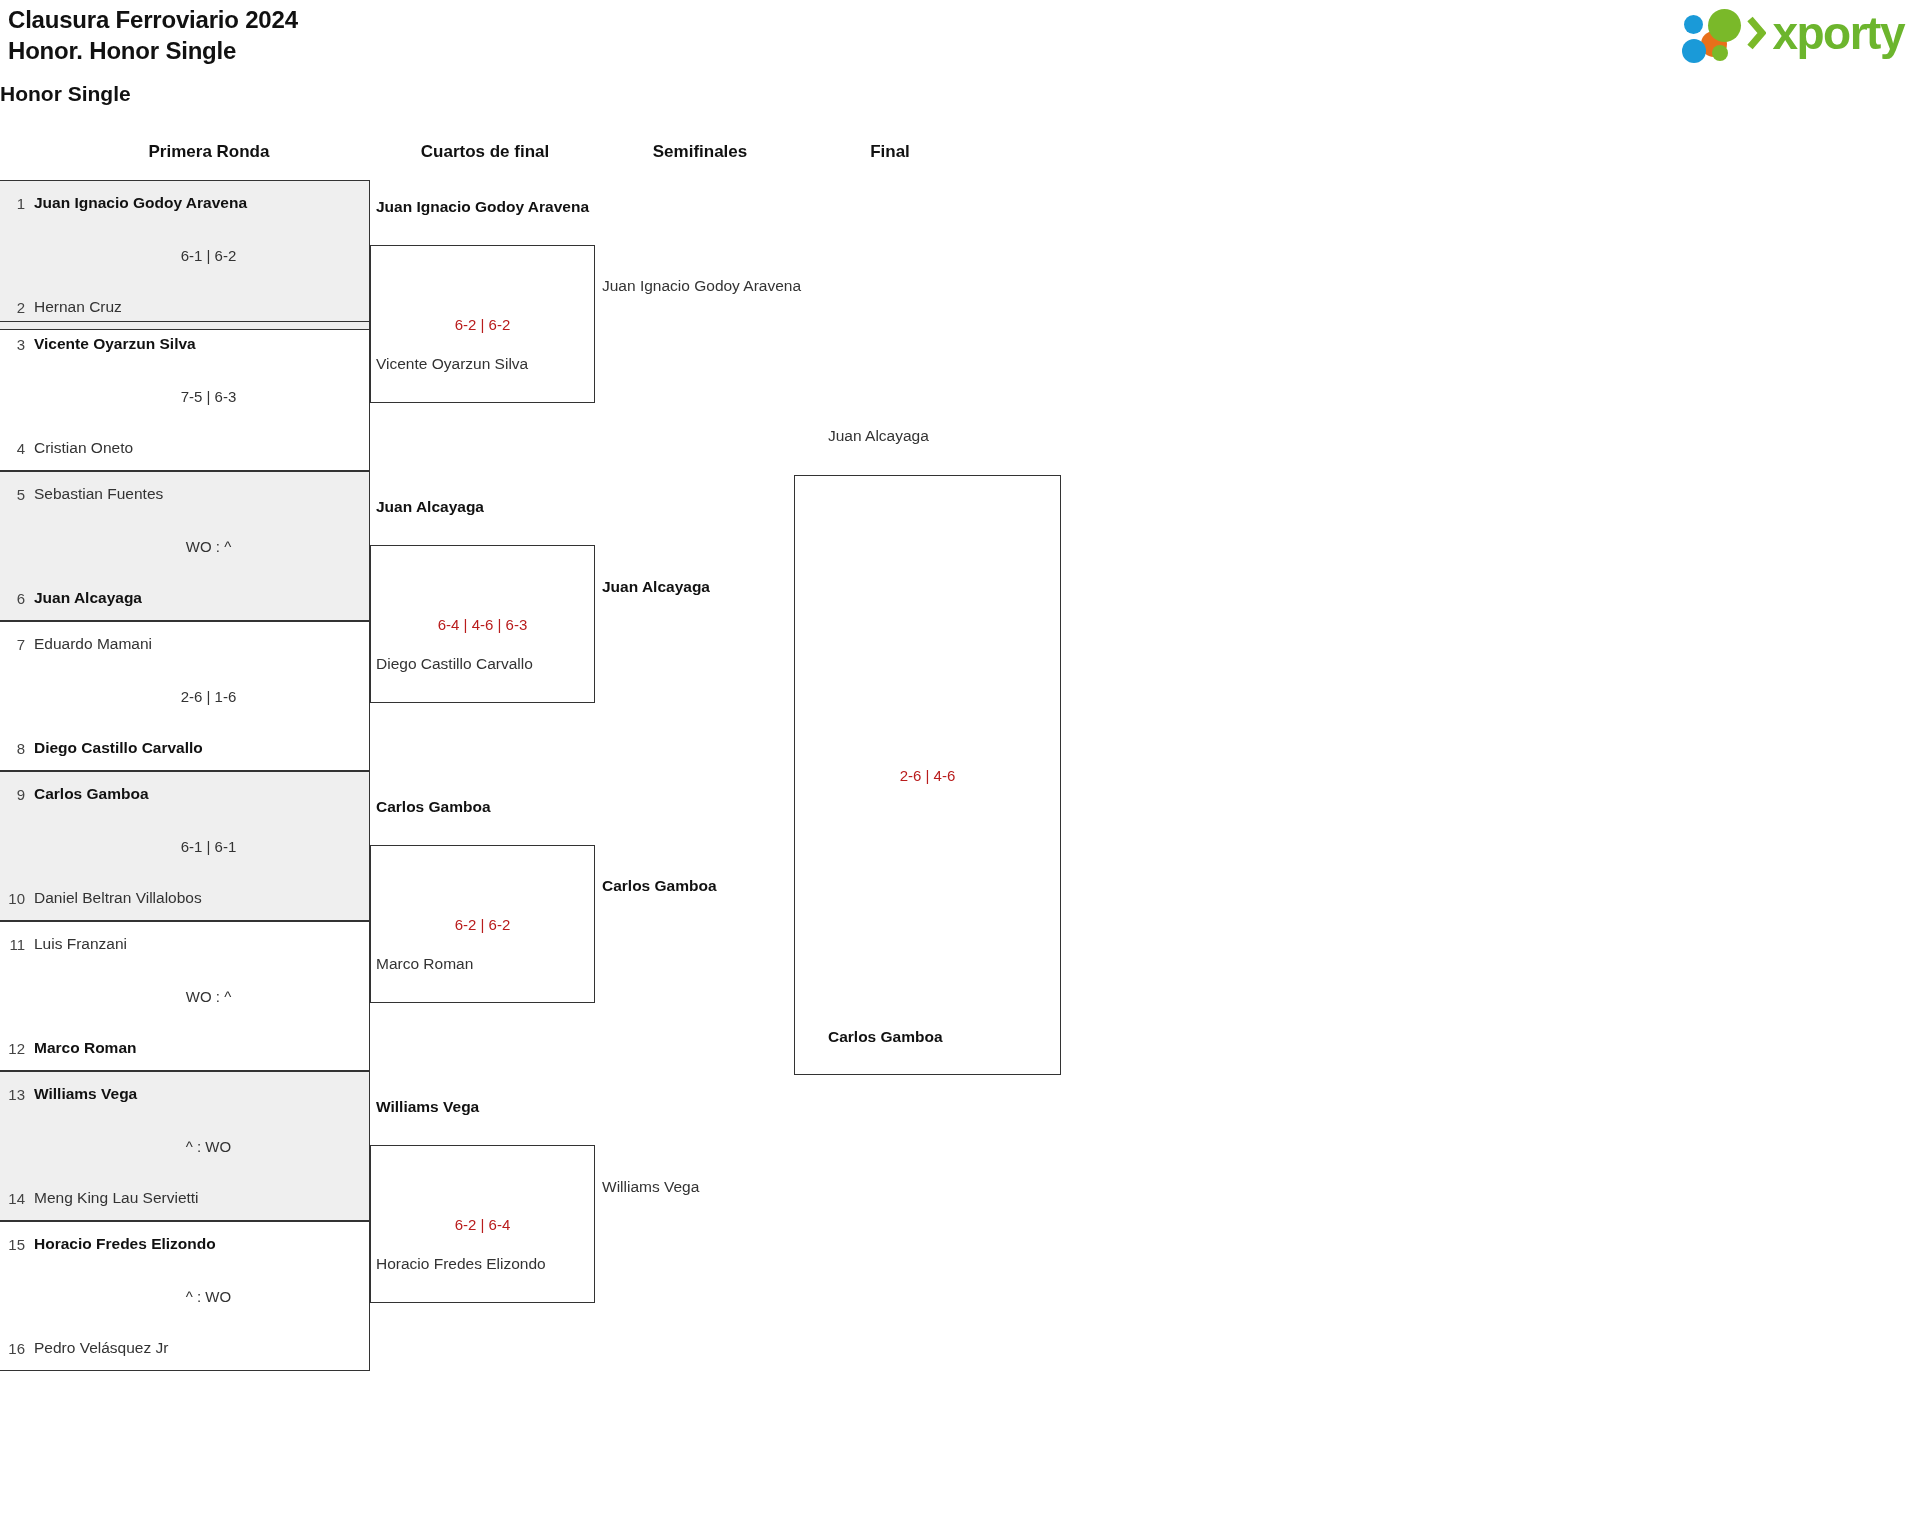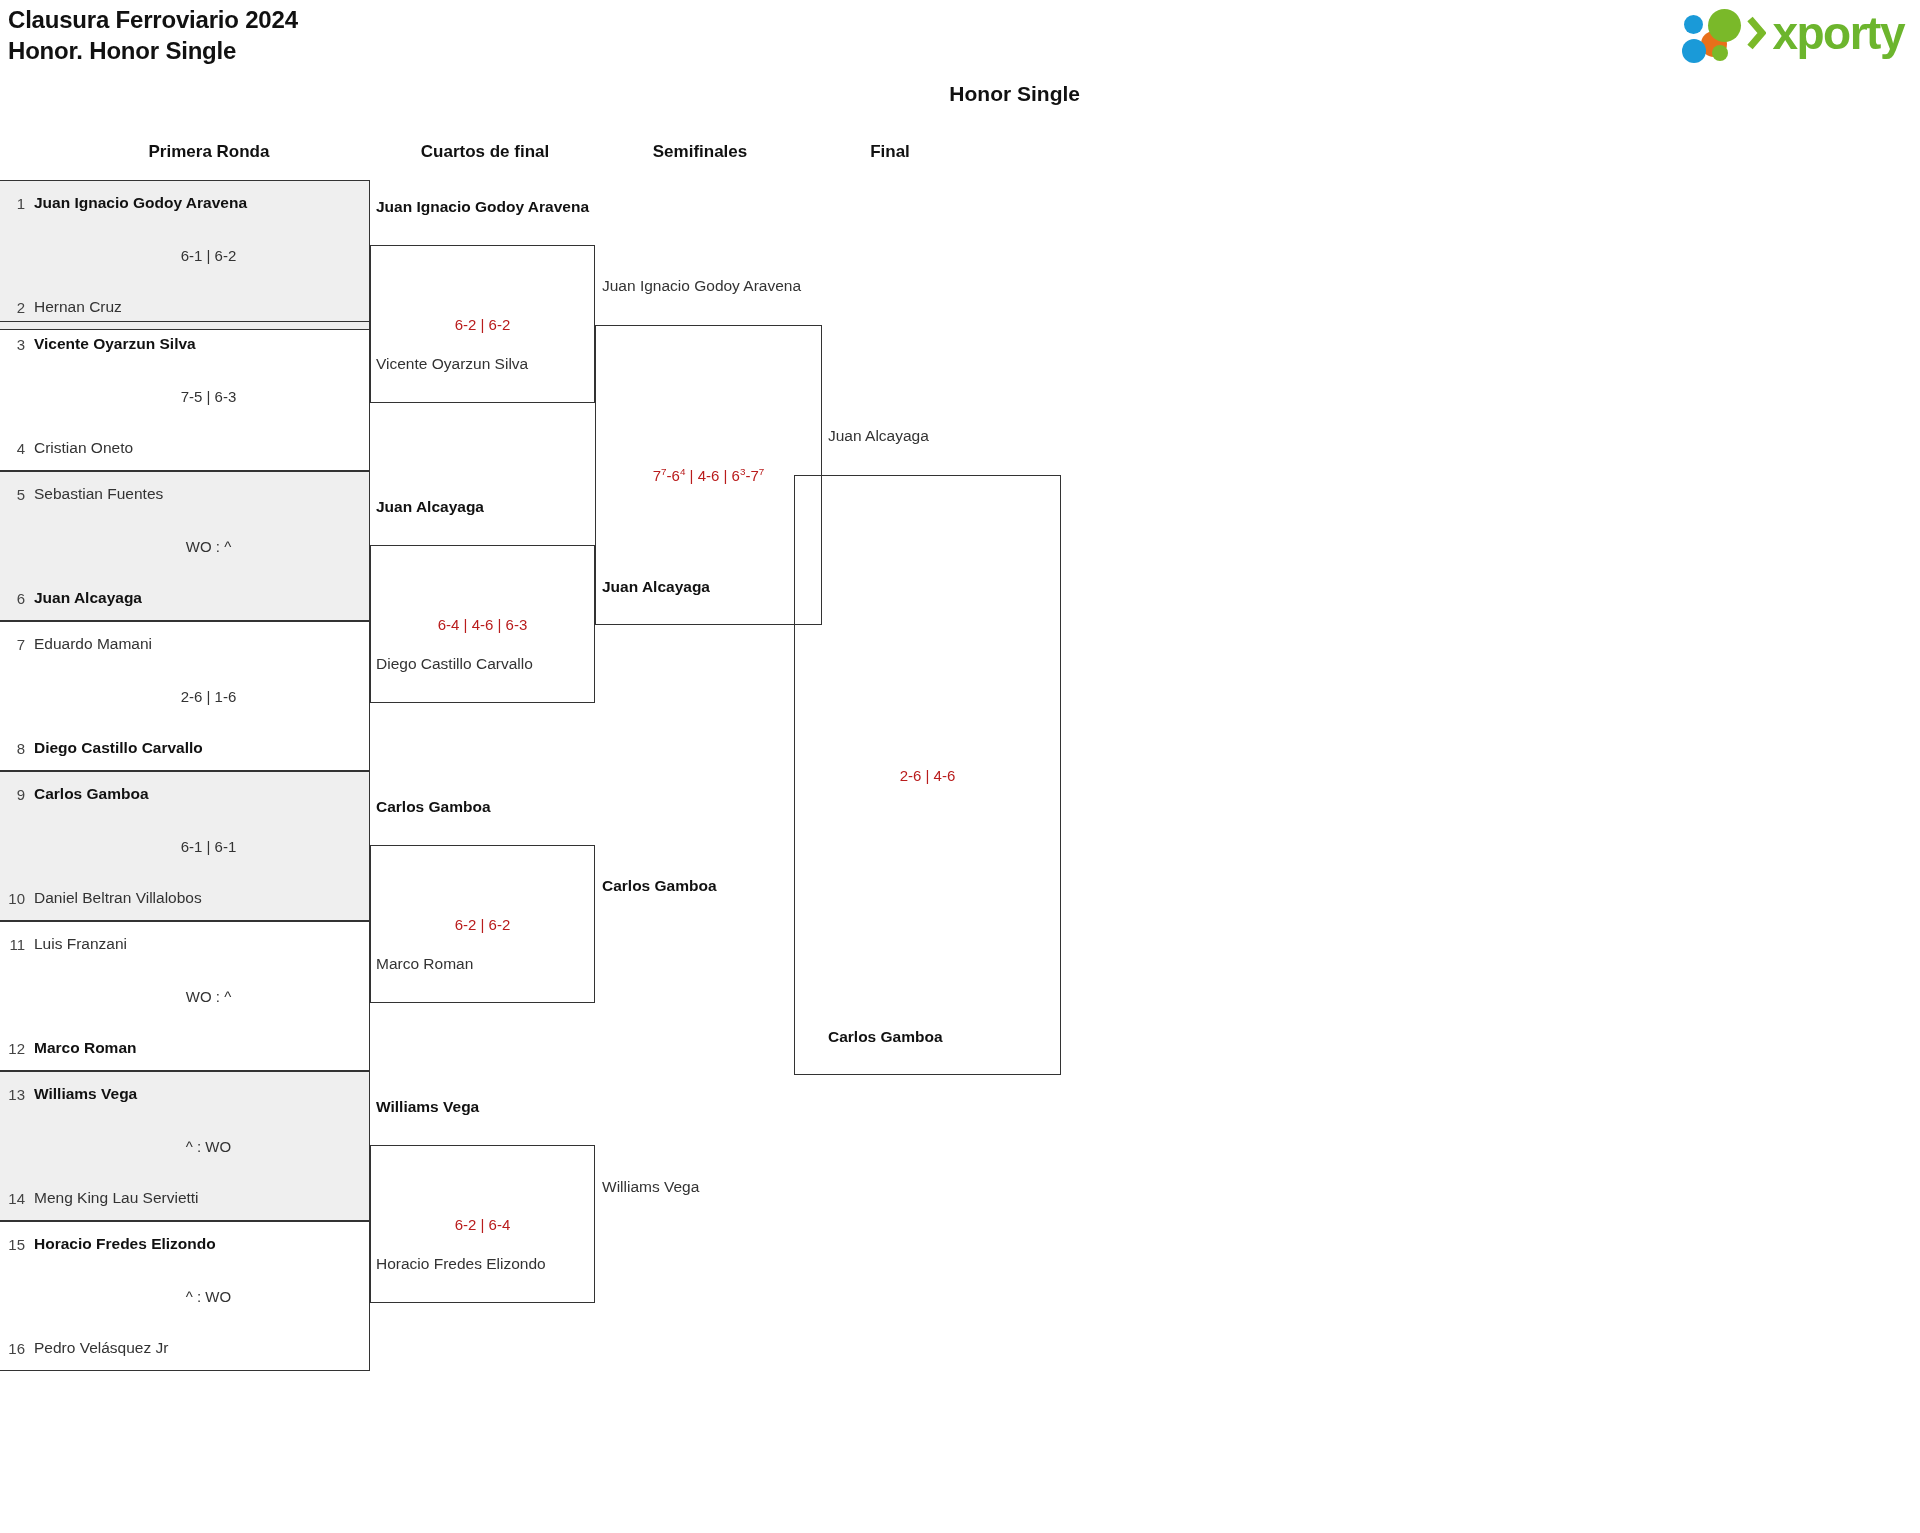--- a/index.html
+++ b/index.html
@@ -28,21 +28,21 @@
   .dot-blue-bl{ left:0px;  top:32px; width:24px; height:24px; background:#1a9ad8; }
   .dot-green-sm{ left:30px;top:38px; width:16px; height:16px; background:#7ab929; }
   #brand-chevron{ width:20px; height:40px; margin-left:-4px; }
   #brand-wordmark{
     font-size:46px; font-weight:800; color:#6cb52d;
     letter-spacing:-1.5px; line-height:46px;
   }
 
   #bracket-title{
     position:absolute; left:0; top:82px; width:1080px;
-    text-align:right; font-size:21px; font-weight:600; color:#111;
+    text-align:left; font-size:21px; font-weight:600; color:#111;
   }
 
   
   .round-header{
     position:absolute; top:142px;
     font-size:17px; font-weight:700; color:#111; text-align:center;
   }
   #rh-r1{ left:0px;   width:370px;margin-left:24px; }
   #rh-qf{ left:370px; width:230px; }
   #rh-sf{ left:600px; width:200px; }
@@ -234,23 +234,20 @@
   </div>
   <div class="adv-name" style="left:376px; top:955px">Marco Roman</div>
 
   <div class="adv-name win" style="left:376px; top:1098px">Williams Vega</div>
   <div class="conn" style="left:370px; top:1145px; width:225px; height:158px">
     <div class="cscore">6-2 | 6-4</div>
   </div>
   <div class="adv-name" style="left:376px; top:1255px">Horacio Fredes Elizondo</div>
 
   <div class="adv-name" style="left:602px; top:277px">Juan Ignacio Godoy Aravena</div>
-  <div class="conn" style="left:595px; top:325px; width:227px; height:300px">
-    <div class="cscore">7<sup>7</sup>-6<sup>4</sup> | 4-6 | 6<sup>3</sup>-7<sup>7</sup></div>
-  </div>
   <div class="adv-name win" style="left:602px; top:578px">Juan Alcayaga</div>
 
   <div class="adv-name win" style="left:602px; top:877px">Carlos Gamboa</div>
   <div class="adv-name" style="left:602px; top:1178px">Williams Vega</div>
 
   <div class="adv-name" style="left:828px; top:427px">Juan Alcayaga</div>
   <div class="conn" style="left:794px; top:475px; width:267px; height:600px">
     <div class="cscore">2-6 | 4-6</div>
   </div>
   <div class="adv-name win" style="left:828px; top:1028px">Carlos Gamboa</div>

